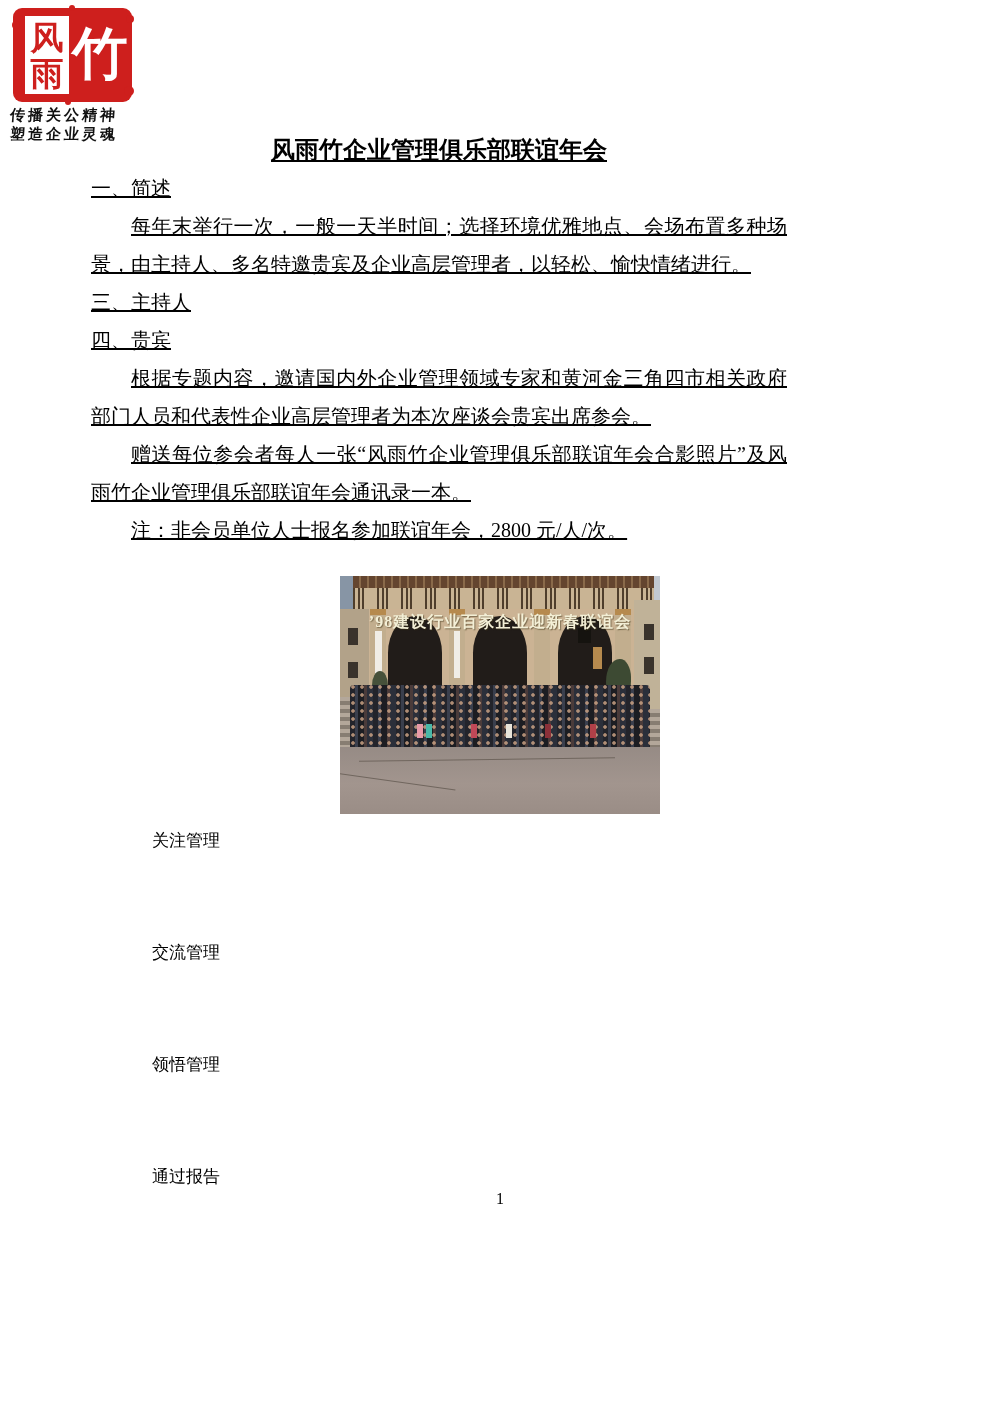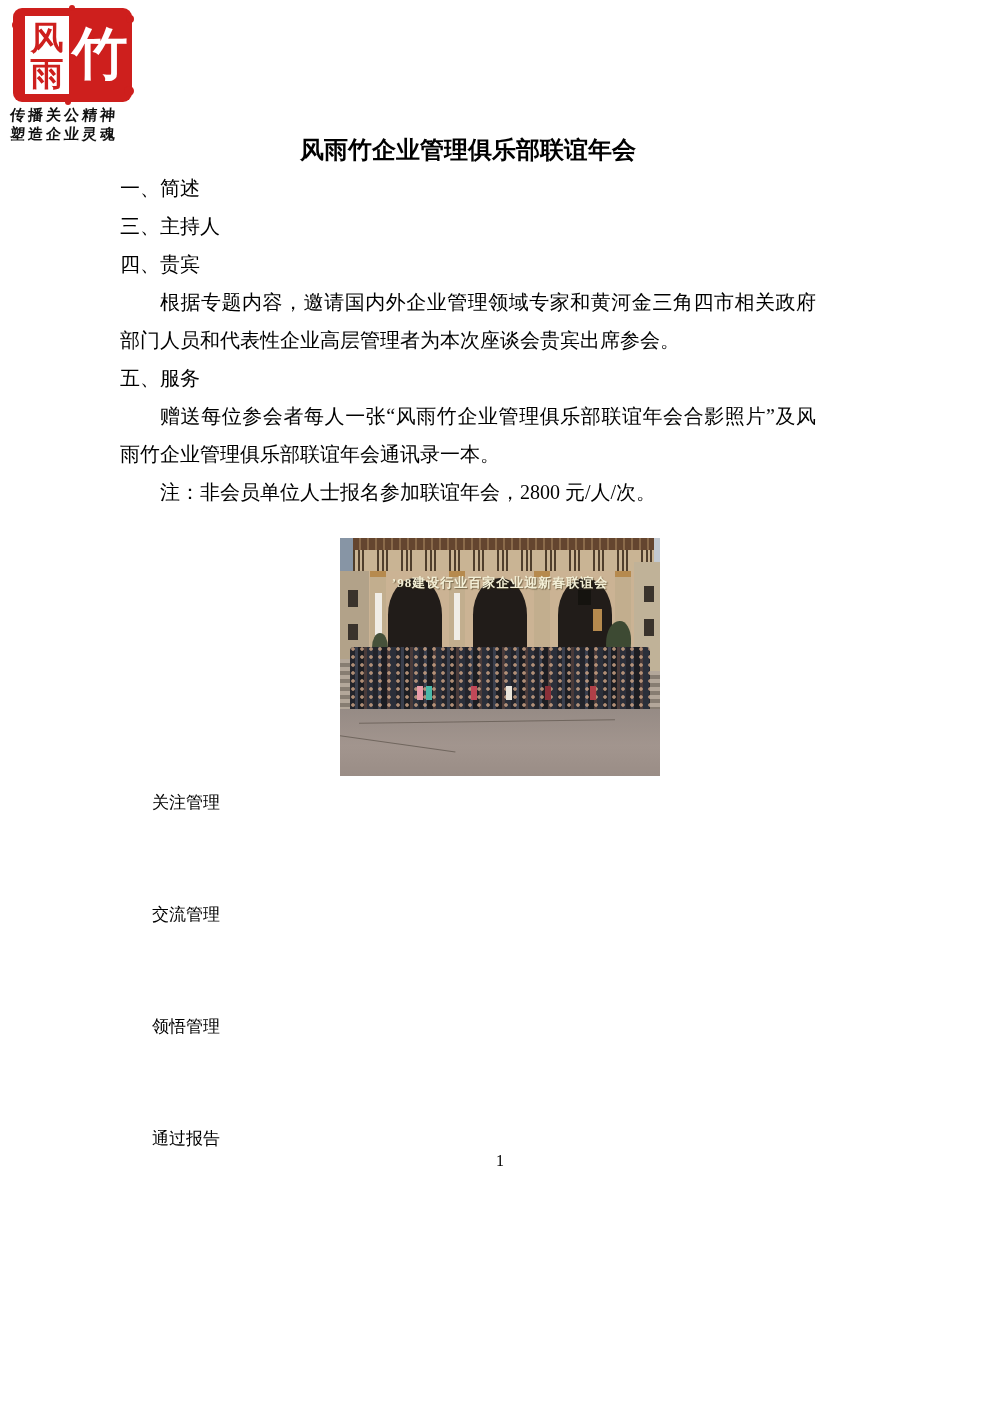--- a/index.html
+++ b/index.html
@@ -18,22 +18,23 @@
     font-weight:900;
     font-size:15px;
     letter-spacing:3px;
     line-height:17px;
     color:#111;
     transform:skewX(-4deg);
   }
   
   .content{
     padding-top:131px;
-    margin:0 120px;
+    margin:0 91px;
     width:696px;
+    text-decoration:underline;
   }
   .doc-title{
     font-size:24px;
     font-weight:bold;
     text-align:center;
     line-height:38px;
     margin:0;
   }
   .sec-heading{
     font-size:20px;
@@ -83,21 +84,21 @@
   .p1{left:9.5%;} .p2{left:34%;} .p3{left:60.5%;} .p4{left:86%;}
   .banner{width:2%;height:20%;top:23%;background:#f0ede6;}
   .b1{left:11%;} .b2{left:35.5%;}
   .plaque{left:74.5%;top:22%;width:4%;height:6%;background:#15130f;}
   .gold{left:79%;top:30%;width:3%;height:9%;background:#b68a4e;}
   .shrub{right:9%;top:35%;width:8%;height:18%;background:#3d4a33;border-radius:55% 45% 50% 50%;}
   .shrub-left{left:10%;top:40%;width:5%;height:12%;background:#46513a;border-radius:50%;}
   .caption{
     left:0;width:100%;top:15%;
     text-align:center;
-    font-size:13px;font-weight:bold;
+    font-size:16px;font-weight:bold;
     color:#f3efd6;
     letter-spacing:1px;
     text-shadow:1px 1px 1px rgba(60,50,20,.55);
   }
   .steps-left{
     left:0;top:51%;width:13%;height:21%;
     background:repeating-linear-gradient(180deg,#b3a79a 0 4px,#877d72 4px 8px);
   }
   .steps-right{
     right:0;top:56%;width:10%;height:16%;
@@ -159,27 +160,27 @@
   <div class="slogan">传播关公精神</div>
   <div class="slogan">塑造企业灵魂</div>
 </div>
 
 <div class="content">
 
   <h1 class="doc-title">风雨竹企业管理俱乐部联谊年会</h1>
 
   <div class="sec-heading">一、简述</div>
 
+  <p class="para">每年末举行一次，一般一天半时间；选择环境优雅地点、会场布置多种场景，由主持人、多名特邀贵宾及企业高层管理者，以轻松、愉快情绪进行。</p>
 
   <div class="sec-heading">三、主持人</div>
 
   <div class="sec-heading">四、贵宾</div>
   <p class="para">根据专题内容，邀请国内外企业管理领域专家和黄河金三角四市相关政府部门人员和代表性企业高层管理者为本次座谈会贵宾出席参会。</p>
 
-  <div class="sec-heading">五、服务</div>
   <p class="para">赠送每位参会者每人一张“风雨竹企业管理俱乐部联谊年会合影照片”及风雨竹企业管理俱乐部联谊年会通讯录一本。</p>
   <p class="para">注：非会员单位人士报名参加联谊年会，2800 元/人/次。</p>
 
 </div>
 
 <div class="photo">
   <div class="sky-left"></div>
   <div class="sky-right"></div>
   <div class="roof"></div>
   <div class="frieze"></div>

